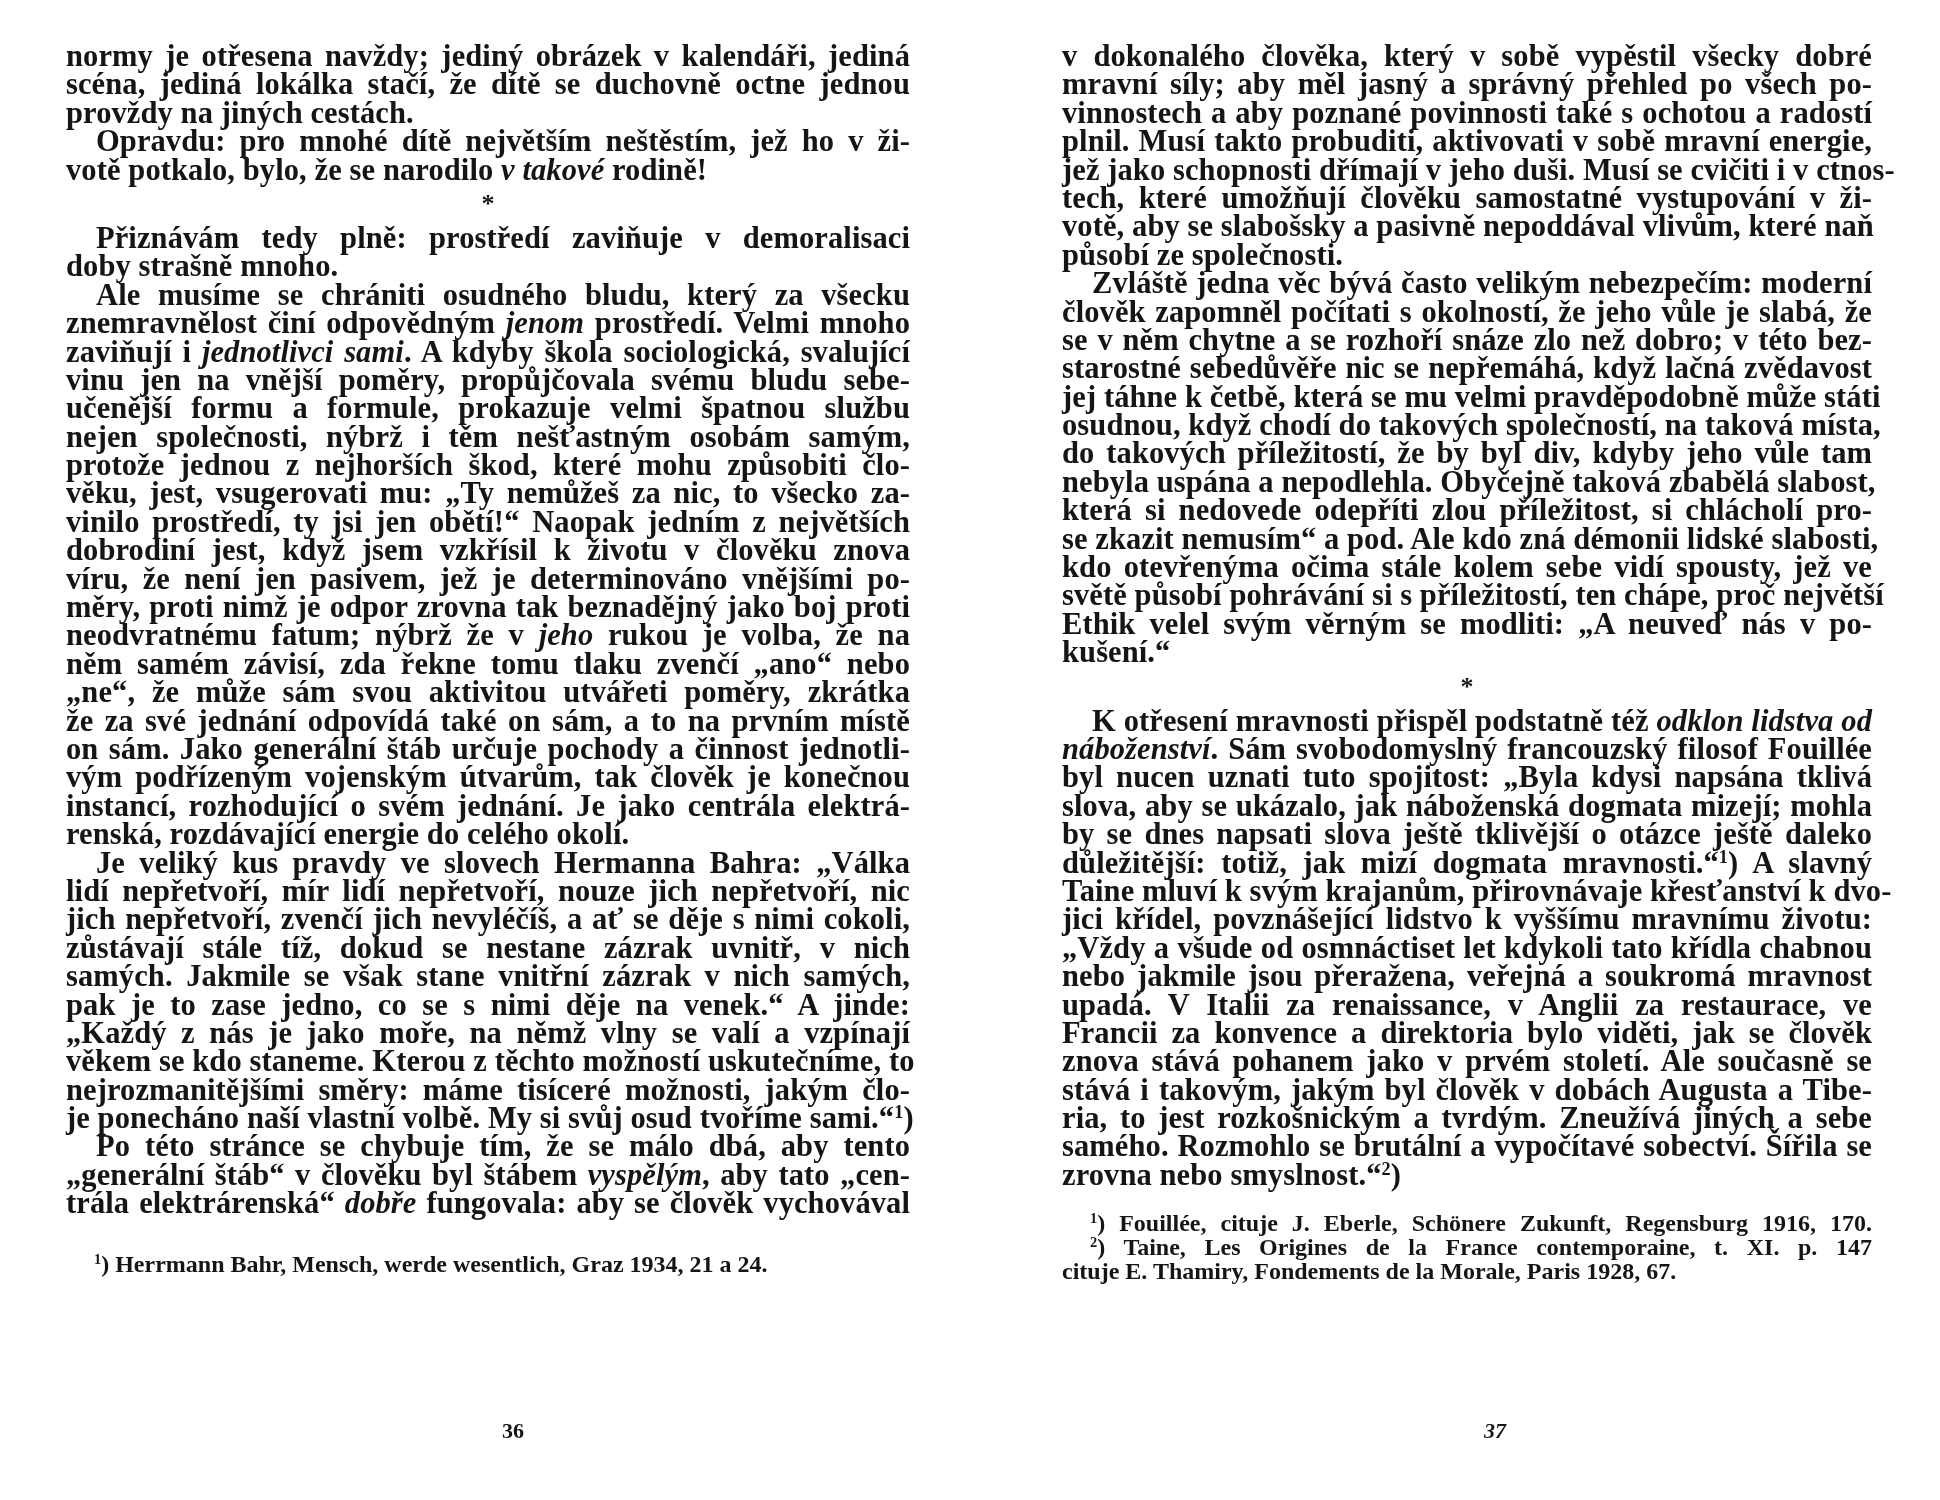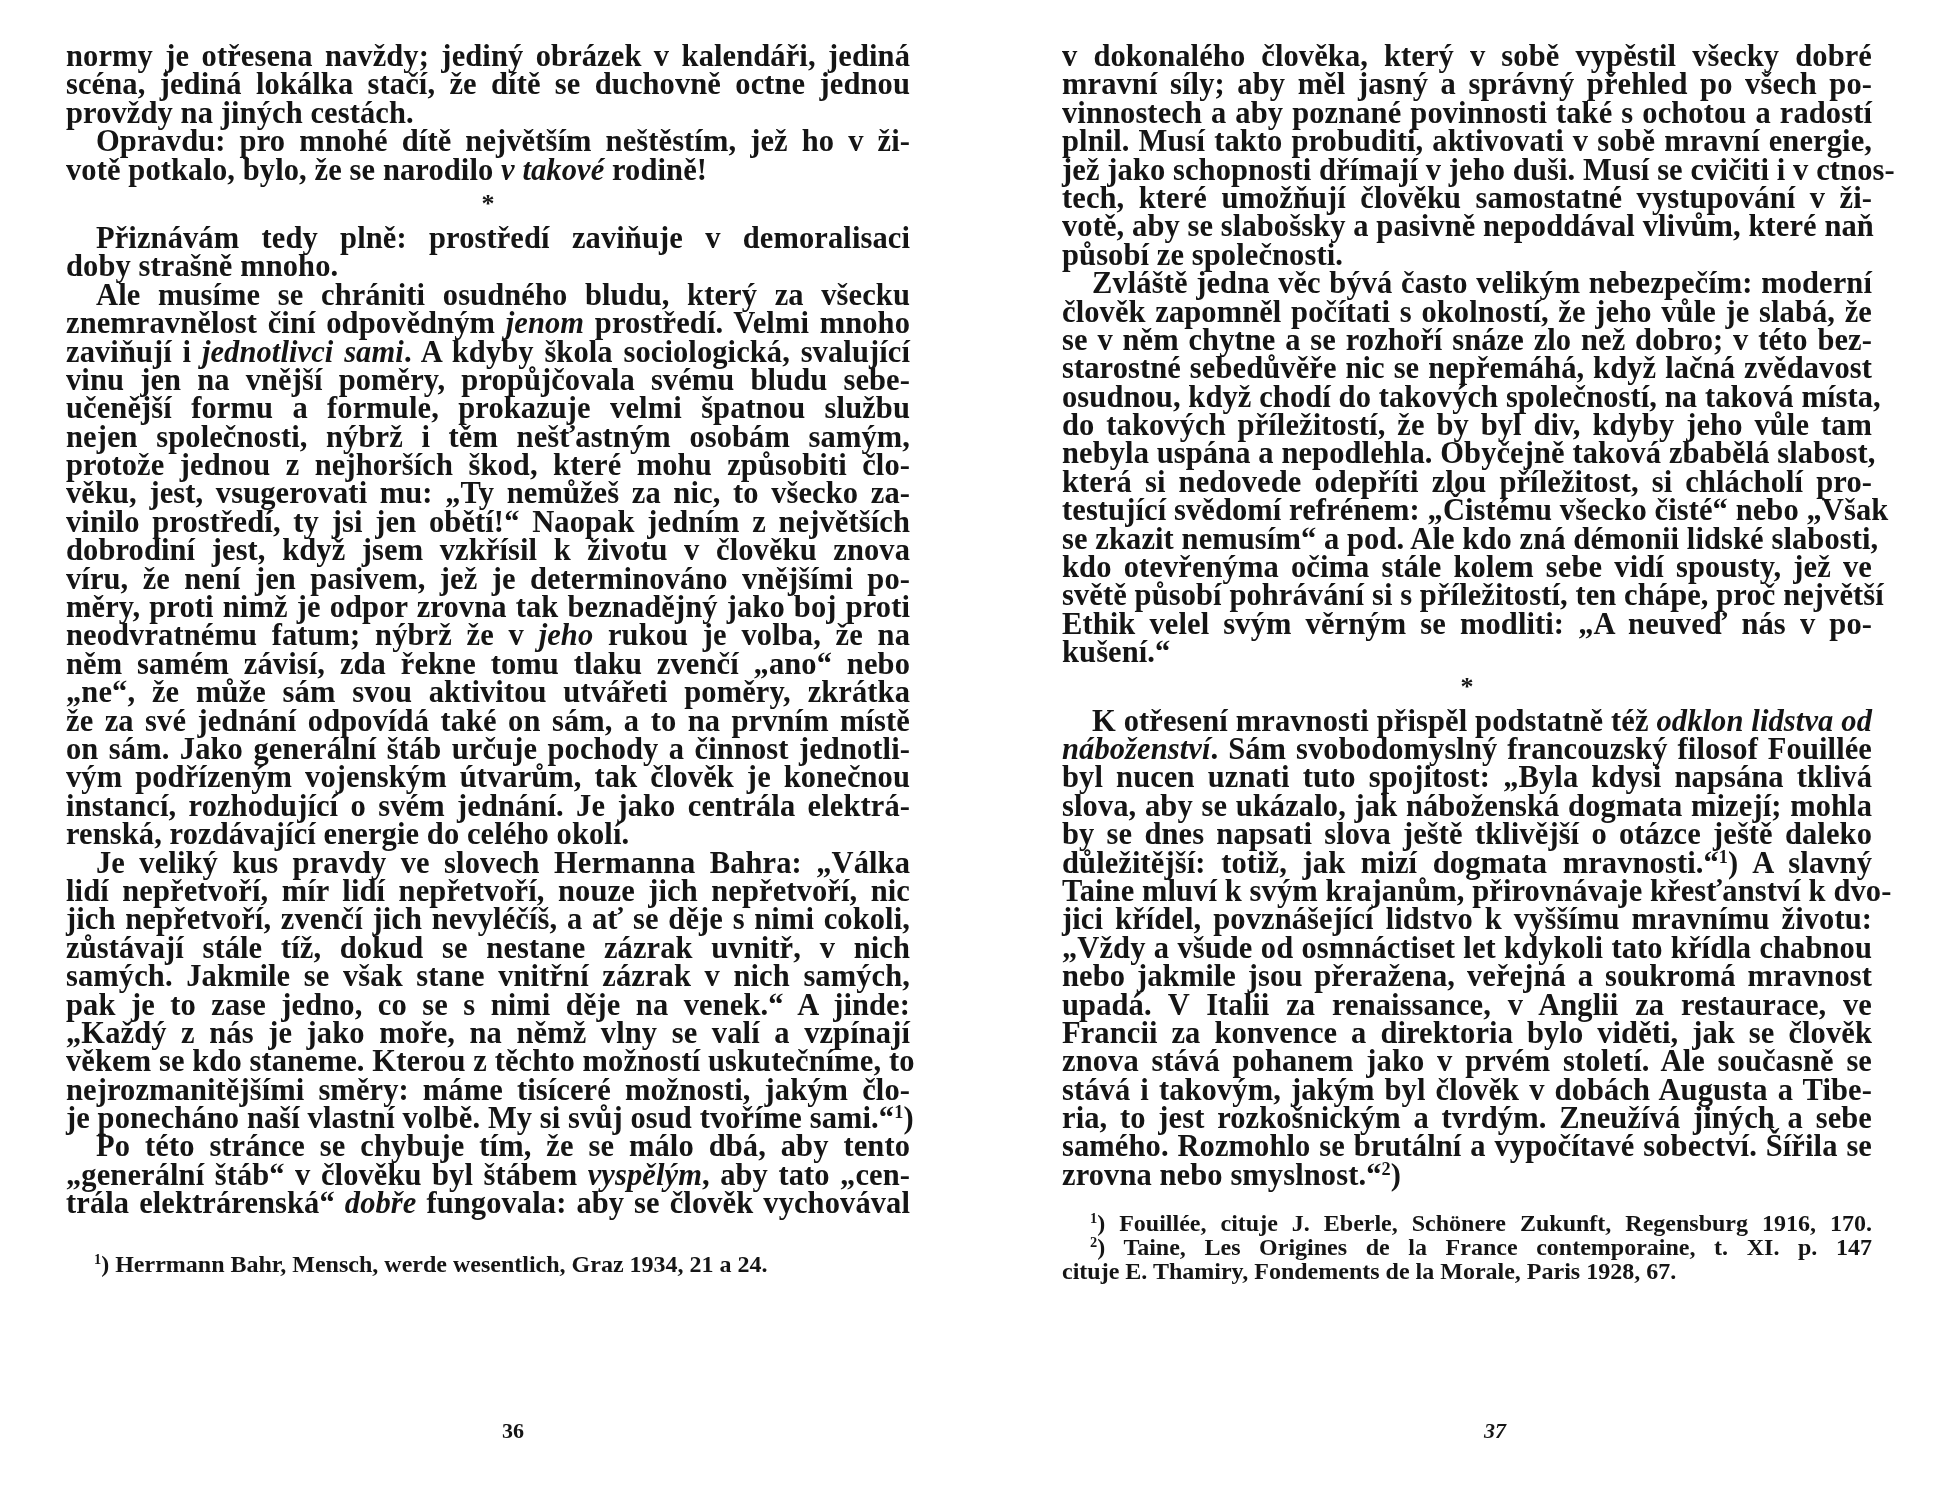--- a/index.html
+++ b/index.html
@@ -86,25 +86,25 @@
       <div class="line"><span>vinnostech a aby poznané povinnosti také s ochotou a radostí</span></div>
       <div class="line"><span>plnil. Musí takto probuditi, aktivovati v sobě mravní energie,</span></div>
       <div class="line"><span>jež jako schopnosti dřímají v jeho duši. Musí se cvičiti i v ctnos-</span></div>
       <div class="line"><span>tech, které umožňují člověku samostatné vystupování v ži-</span></div>
       <div class="line"><span>votě, aby se slabošsky a pasivně nepoddával vlivům, které naň</span></div>
       <div class="line last"><span>působí ze společnosti.</span></div>
       <div class="line indent"><span>Zvláště jedna věc bývá často velikým nebezpečím: moderní</span></div>
       <div class="line"><span>člověk zapomněl počítati s okolností, že jeho vůle je slabá, že</span></div>
       <div class="line"><span>se v něm chytne a se rozhoří snáze zlo než dobro; v této bez-</span></div>
       <div class="line"><span>starostné sebedůvěře nic se nepřemáhá, když lačná zvědavost</span></div>
+      <div class="line"><span>jej táhne k četbě, která se mu velmi pravděpodobně může státi</span></div>
       <div class="line"><span>osudnou, když chodí do takových společností, na taková místa,</span></div>
       <div class="line"><span>do takových příležitostí, že by byl div, kdyby jeho vůle tam</span></div>
       <div class="line"><span>nebyla uspána a nepodlehla. Obyčejně taková zbabělá slabost,</span></div>
       <div class="line"><span>která si nedovede odepříti zlou příležitost, si chlácholí pro-</span></div>
-      <div class="line"><span>testující svědomí refrénem: „Čistému všecko čisté“ nebo „Však</span></div>
       <div class="line"><span>se zkazit nemusím“ a pod. Ale kdo zná démonii lidské slabosti,</span></div>
       <div class="line"><span>kdo otevřenýma očima stále kolem sebe vidí spousty, jež ve</span></div>
       <div class="line"><span>světě působí pohrávání si s příležitostí, ten chápe, proč největší</span></div>
       <div class="line"><span>Ethik velel svým věrným se modliti: „A neuveď nás v po-</span></div>
       <div class="line last"><span>kušení.“</span></div>
       <div class="star">*</div>
       <div class="line indent"><span>K otřesení mravnosti přispěl podstatně též </span><i>odklon lidstva od</i></div>
       <div class="line"><i>náboženství</i><span>. Sám svobodomyslný francouzský filosof Fouillée</span></div>
       <div class="line"><span>byl nucen uznati tuto spojitost: „Byla kdysi napsána tklivá</span></div>
       <div class="line"><span>slova, aby se ukázalo, jak náboženská dogmata mizejí; mohla</span></div>

